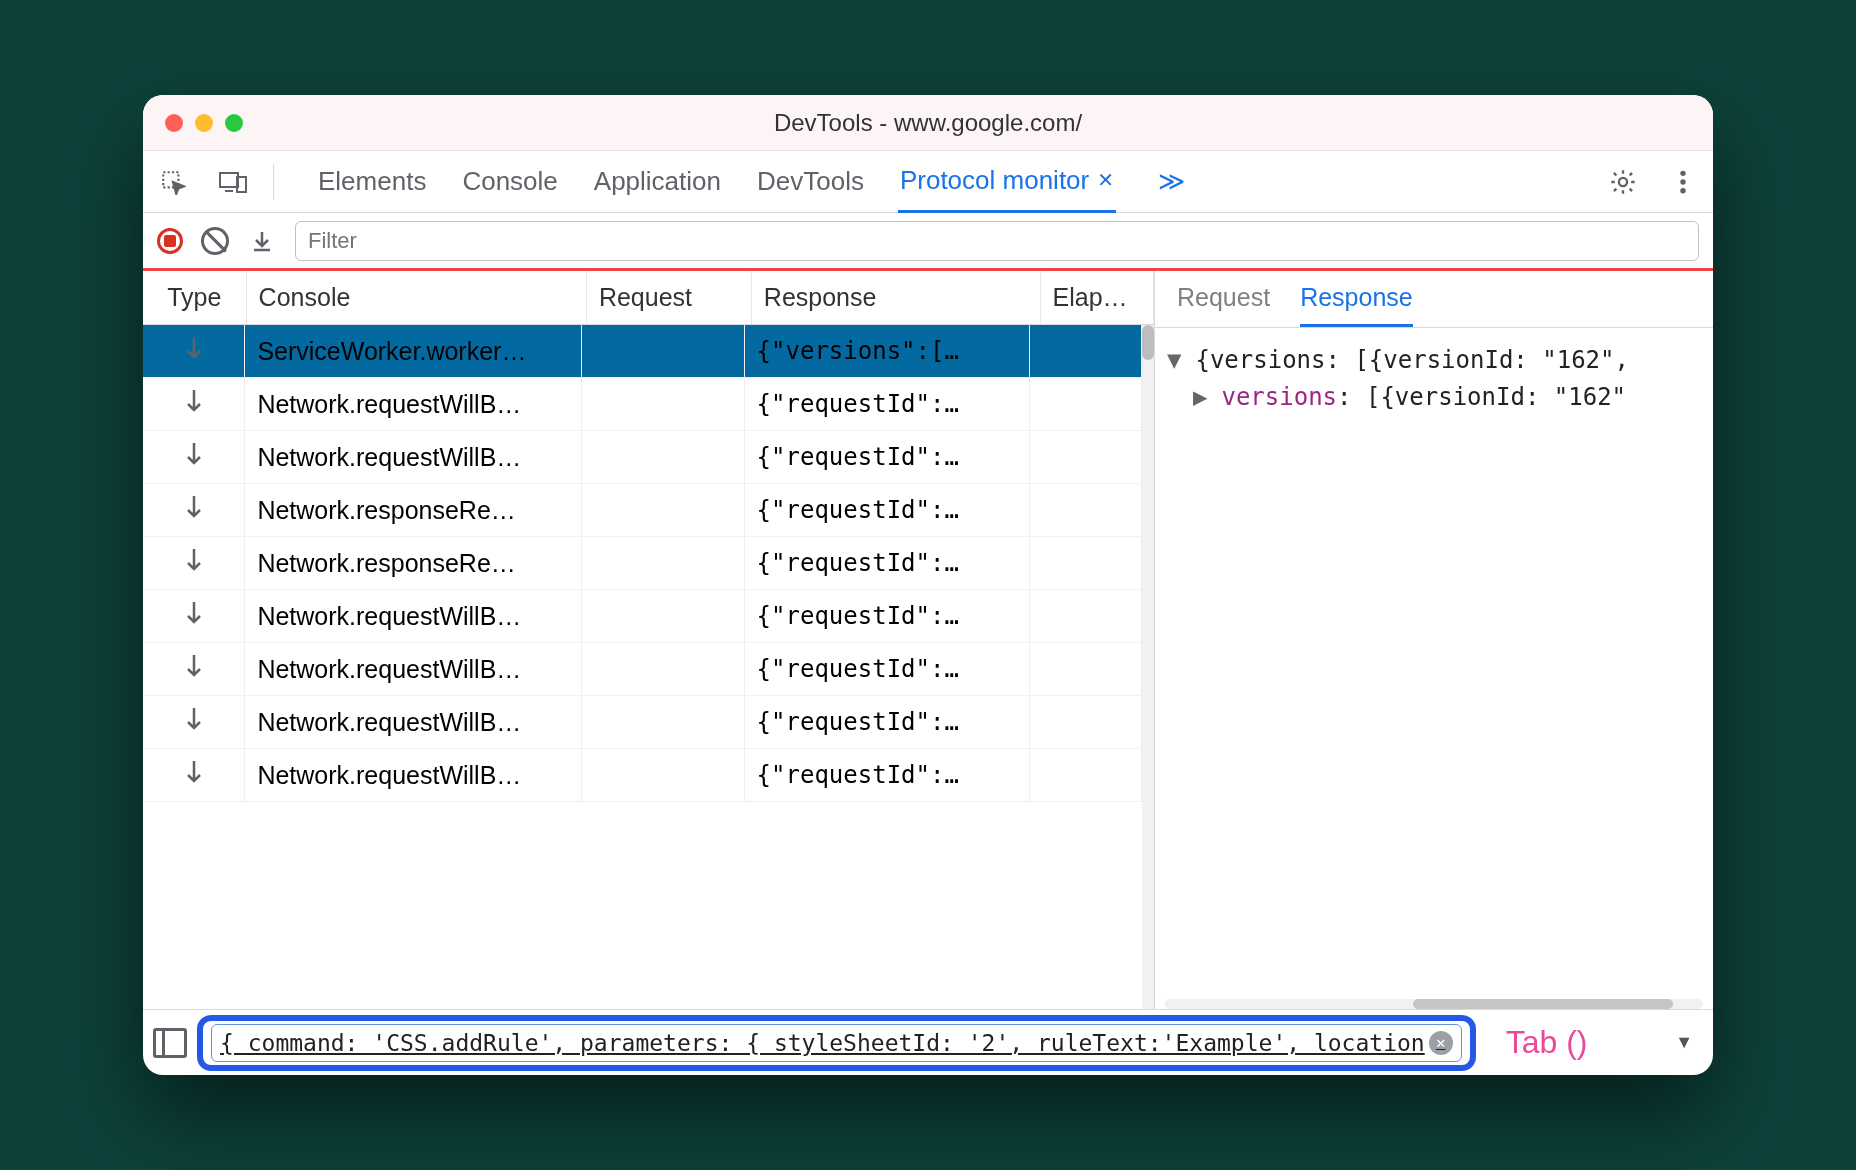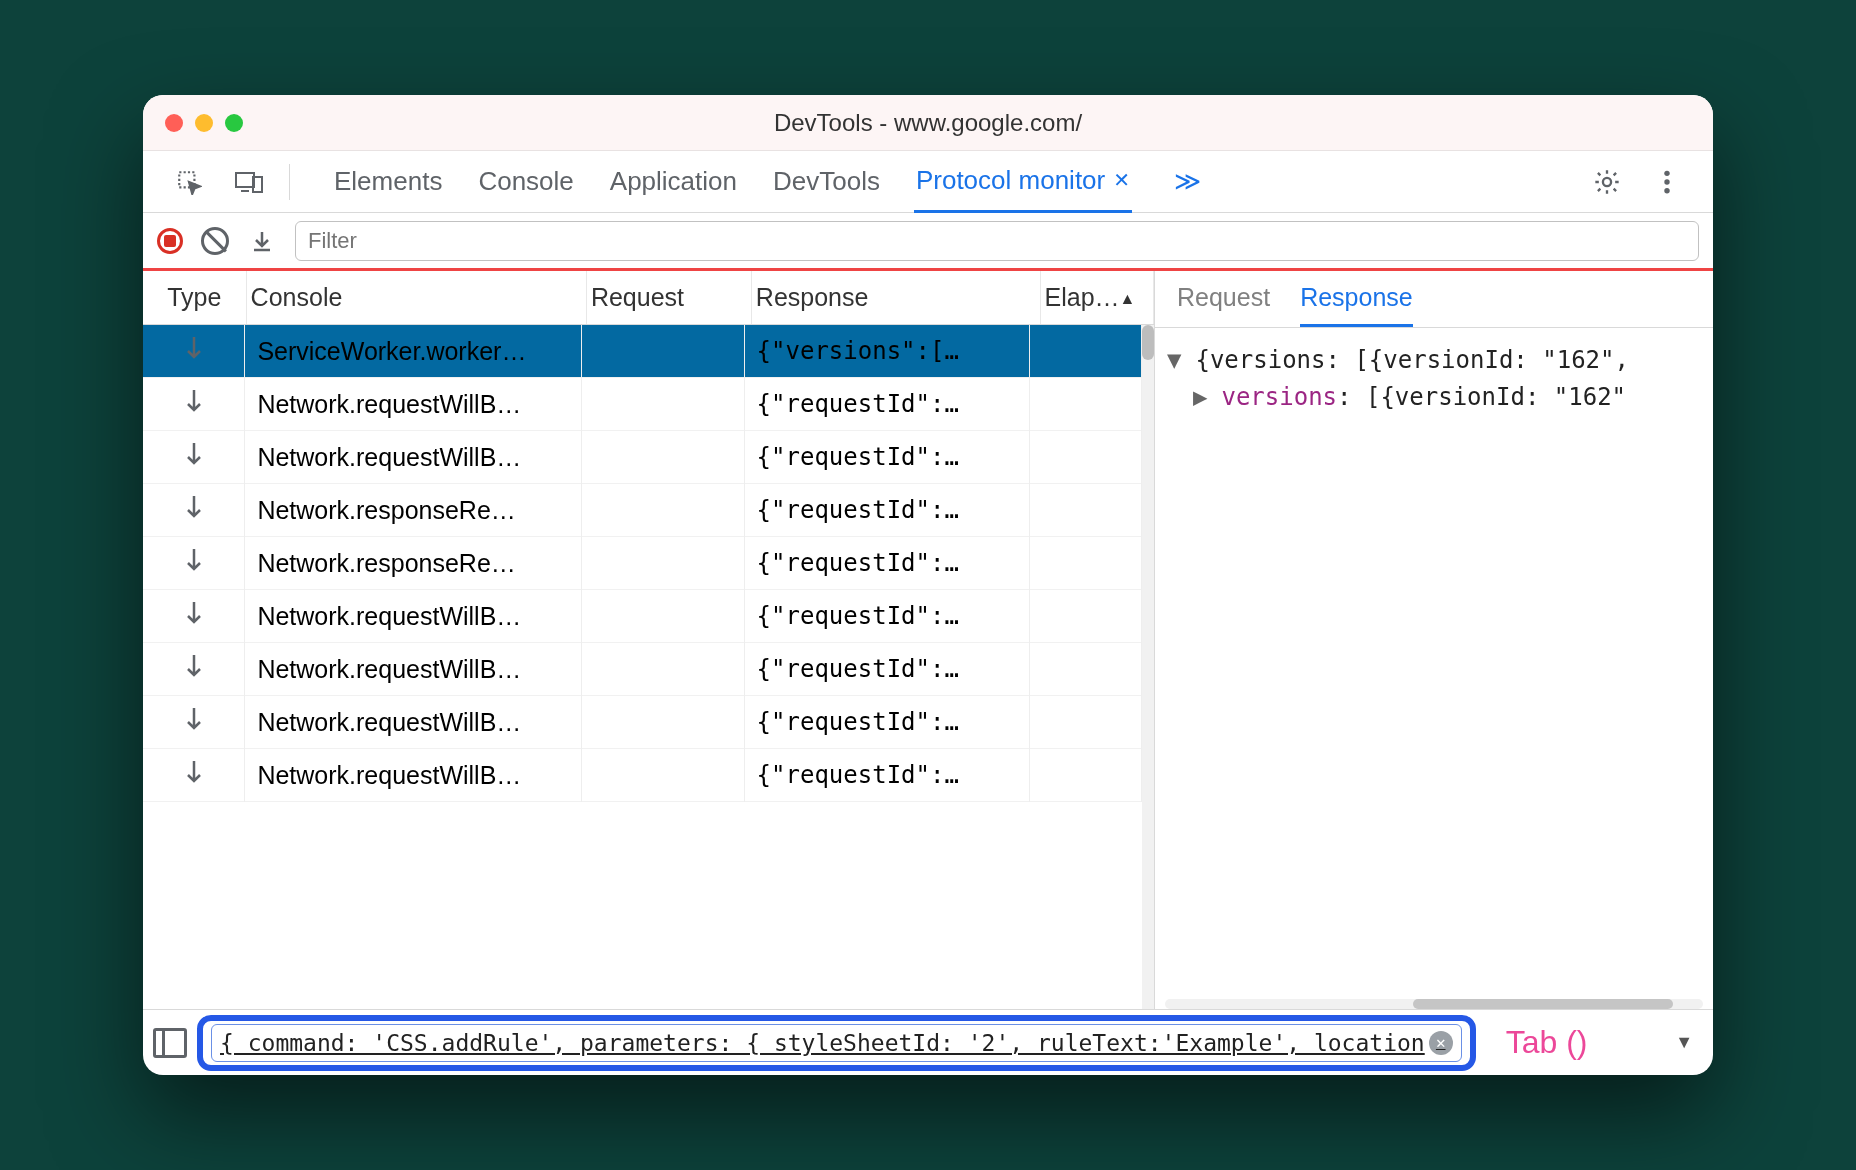--- a/index.html
+++ b/index.html
@@ -34,21 +34,21 @@
   .dot { width: 18px; height: 18px; border-radius: 50%; }
   .dot.red { background: #ff5f57; }
   .dot.yellow { background: #febc2e; }
   .dot.green { background: #28c840; }
   .title-text {
     position: absolute; left: 0; right: 0; text-align: center;
     font-weight: 400; font-size: 24px; color: #333;
   }
   .tabbar {
     height: 62px; background: #fff; display: flex; align-items: center;
-    padding: 0 26px; gap: 20px; border-bottom: 1px solid #d9d9d9;
+    padding: 0 10px; gap: 20px; border-bottom: 1px solid #d9d9d9;
   }
   .icon-btn {
     width: 40px; height: 40px; display: flex; align-items: center; justify-content: center;
     color: #5f6368; cursor: pointer; border-radius:4px;
   }
   .tabs { display: flex; gap: 32px; margin-left: 22px; font-size: 26px; color: #5f6368; align-items: center; }
   .tab { cursor: pointer; padding: 14px 2px; }
   .tab.active { color: #1a73e8; border-bottom: 3px solid #1a73e8; display:flex; align-items:center; gap:8px;}
   .close-x { font-size: 20px; color:#1a73e8;}
   .overflow { font-size: 26px; color:#1a73e8; margin-left: 10px; cursor:pointer;}
@@ -75,21 +75,21 @@
     padding: 0 12px; font-size: 22px; color:#777;
   }
   .main {
     flex: 1; display: flex; overflow:hidden;
   }
   .left-panel { width: 1012px; display:flex; flex-direction:column; border-right: 1px solid #d9d9d9;}
   .right-panel { flex:1; display:flex; flex-direction:column; }
   table { border-collapse: collapse; width: 100%; table-layout:fixed;}
   th {
     text-align:left; font-weight:400; font-size:25px; color:#333;
-    padding: 12px 4px; border-bottom:1px solid #d9d9d9; border-right:1px solid #e8e8e8;
+    padding: 12px 12px; border-bottom:1px solid #d9d9d9; border-right:1px solid #e8e8e8;
     background:#fff; white-space:nowrap; overflow:hidden; text-overflow:ellipsis;
   }
   td {
     font-size:25px; padding: 10px 12px; border-right:1px solid #eee;
     white-space:nowrap; overflow:hidden; text-overflow:ellipsis;
   }
   tr.datarow { border-bottom: 1px solid #f1f1f1; }
   tr.selected { background: #0369a1; }
   .mono { font-family: ui-monospace, SFMono-Regular, Menlo, Consolas, monospace; font-size:24px;}
   .col-type{ width:100px; text-align:center;}

